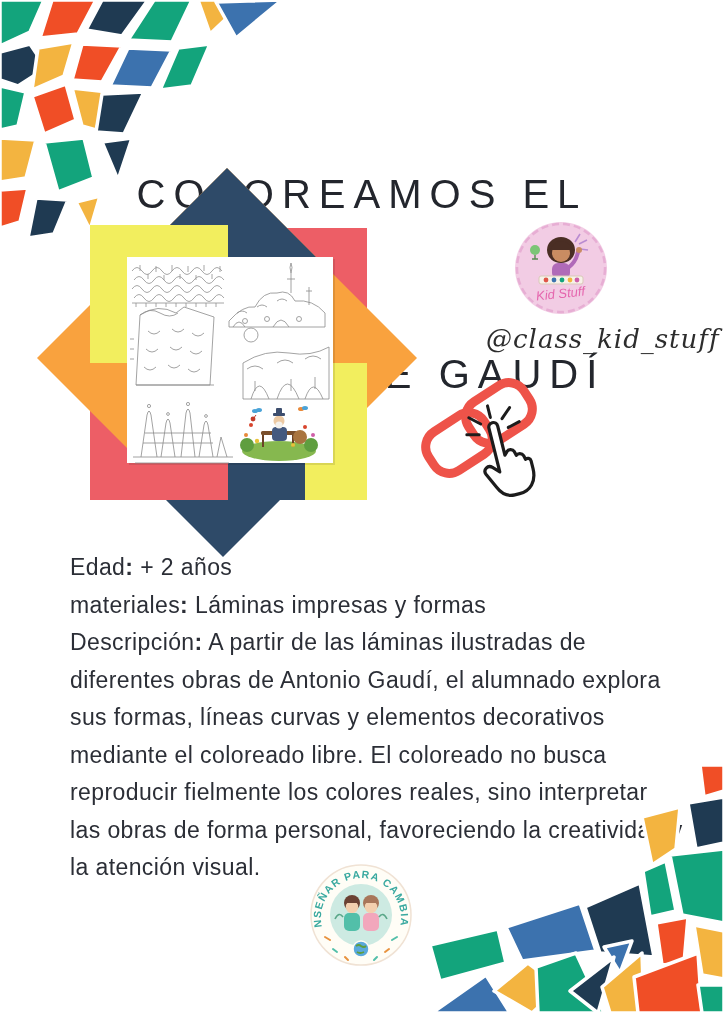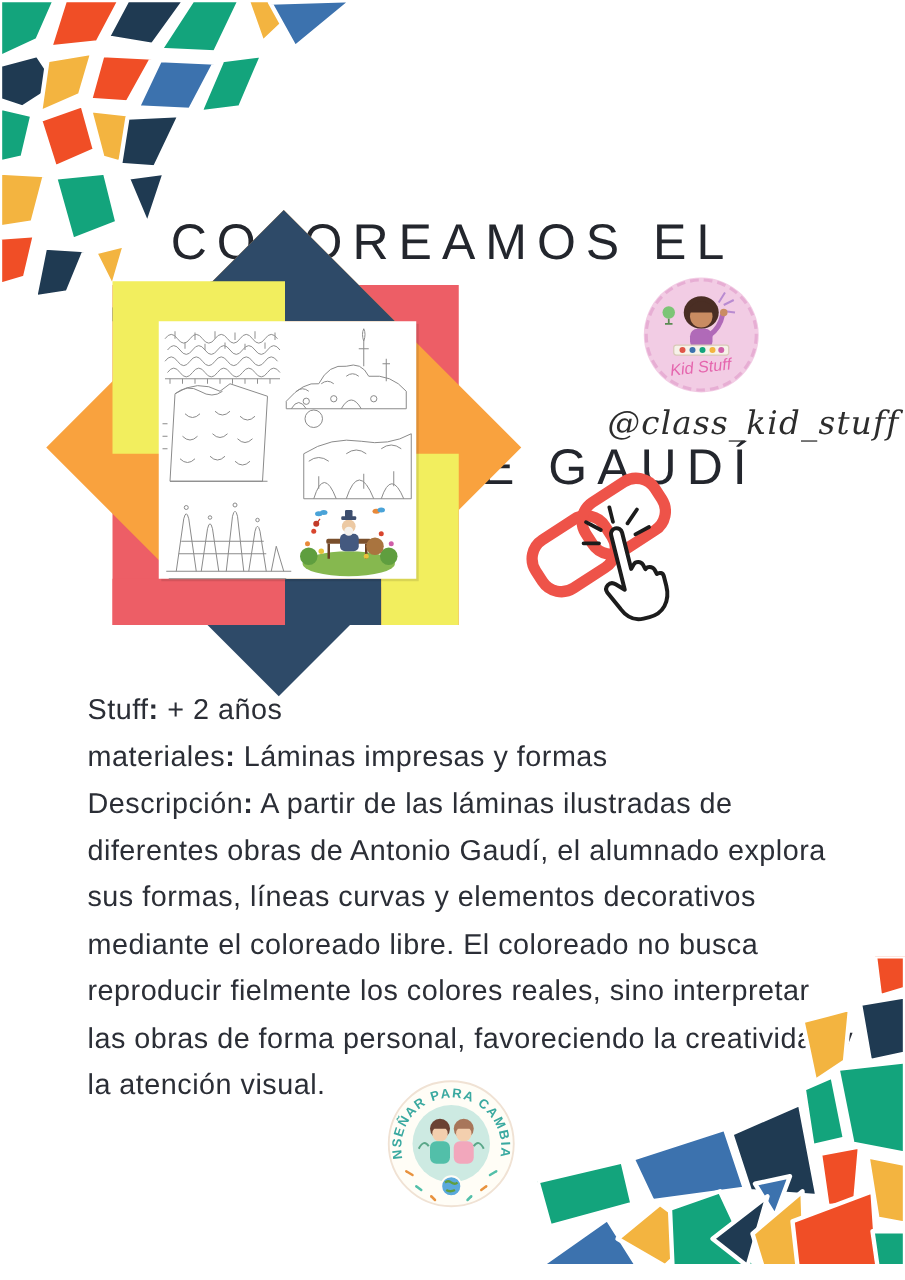--- a/index.html
+++ b/index.html
@@ -208,21 +208,21 @@
         <path d="M12,-2 L2,-11"></path>
         <path d="M34,-2 L44,-11"></path>
         <path d="M8,8 L-4,5"></path>
         <path d="M38,8 L50,5"></path>
       </g>
       <path d="M19,4 a4.5,4.5 0 0 1 9,0 V34 l3,-3 c2,-2 6,-1 7,2 l1,4 c2,-2 6,-1 7,2 l1,4 c2,-1 5,0 5,3 v8 c0,13 -8,21 -19,21 h-5 c-8,0 -13,-5 -16,-12 l-7,-15 c-2,-5 4,-9 8,-5 l6,6 Z" fill="#ffffff" stroke="#1c1c1c" stroke-width="3.2" stroke-linejoin="round"></path>
     </g>
   </svg>
 
   <div class="abs info">
-    <p><span>Stuff</span><span class="colon">:</span><span> + 2 años</span></p>
+    <p><span>Edad</span><span class="colon">:</span><span> + 2 años</span></p>
     <p><span>materiales</span><span class="colon">:</span><span> Láminas impresas y formas</span></p>
     <p><span>Descripción</span><span class="colon">:</span><span> A partir de las láminas ilustradas de diferentes obras de Antonio Gaudí, el alumnado explora sus formas, líneas curvas y elementos decorativos mediante el coloreado libre. El coloreado no busca reproducir fielmente los colores reales, sino interpretar las obras de forma personal, favoreciendo la creatividad y la atención visual.</span></p>
   </div>
 
   <svg class="abs" style="left:309px;top:863px" width="104" height="104" viewBox="0 0 104 104">
     <circle cx="52" cy="52" r="50" fill="#fffdf6" stroke="#f0e2d4" stroke-width="1.5"></circle>
     <circle cx="52" cy="52" r="31" fill="#cdeae2"></circle>
     <defs>
       <path id="arcTop" d="M 13,64 A 40,40 0 1 1 91,64"></path>
     </defs>

